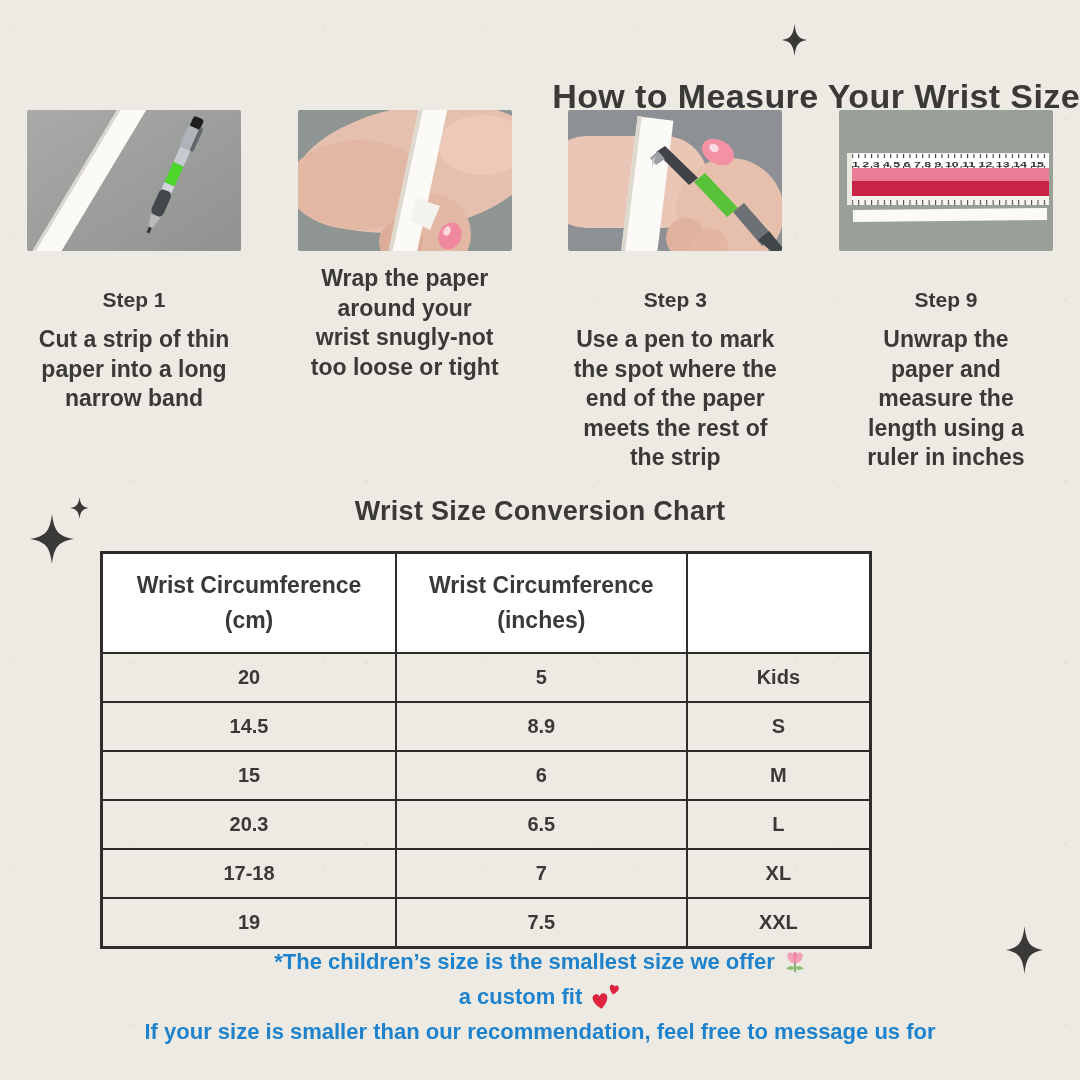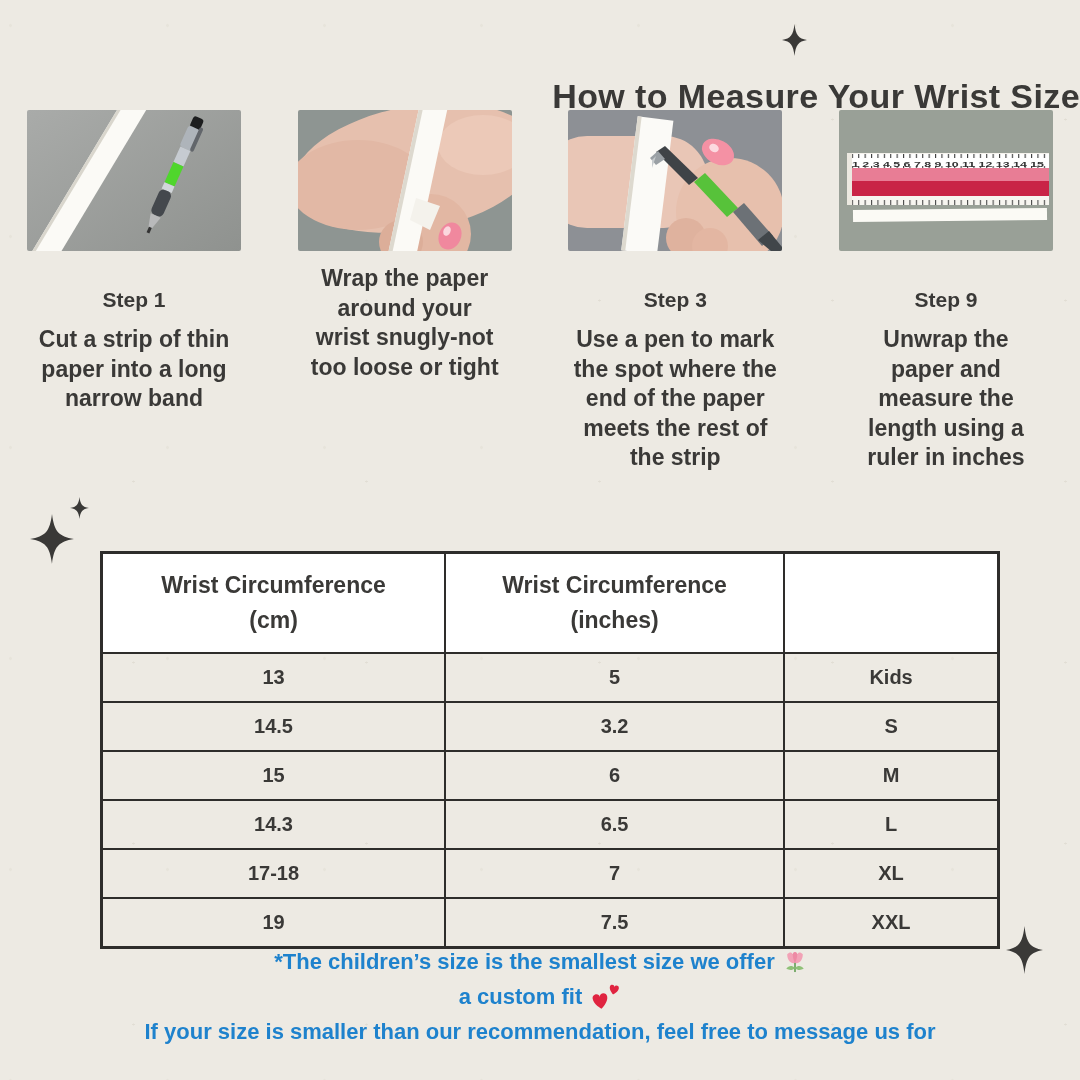--- a/index.html
+++ b/index.html
@@ -44,21 +44,21 @@
   .w1{max-width:198px;}
   .w2{max-width:188px;}
   .w3{max-width:210px;}
   .w4{max-width:190px;}
 
   .chart-title{
     position:absolute;top:496px;left:0;right:0;
     text-align:center;font-size:27px;font-weight:800;letter-spacing:.3px;
   }
   .conv-table{
-    position:absolute;top:551px;left:100px;width:900px;
+    position:absolute;top:551px;left:100px;width:772px;
     border-collapse:collapse;
     border:3px solid #2e2d2b;
     table-layout:fixed;
   }
   .conv-table th,.conv-table td{
     border:2px solid #2e2d2b;text-align:center;vertical-align:middle;
   }
   .conv-table th{
     background:#ffffff;height:96px;font-size:23px;font-weight:800;line-height:35px;
   }
@@ -209,20 +209,21 @@
           <rect x="10" y="86" width="198" height="9" fill="url(#ticksBottom)"></rect>
           <rect x="8" y="43" width="5" height="52" fill="#ece9e1"></rect>
         </svg>
       </div>
       <div class="step-label">Step 9</div>
       <div class="step-desc w4">Unwrap the paper and measure the length using a ruler in inches</div>
     </div>
 
   </div>
 
+  <div class="chart-title">Wrist Size Conversion Chart</div>
 
   <table class="conv-table">
     <colgroup>
         <col class="col-cm">
         <col class="col-in">
         <col class="col-size">
       </colgroup>
     <thead>
       <tr>
         <th>
@@ -233,36 +234,36 @@
           <span style="display:block">Wrist Circumference</span>
           <span style="display:block">(inches)</span>
         </th>
         <th>
           <span style="display:block"></span>
         </th>
       </tr>
     </thead>
     <tbody>
       <tr>
-        <td>13</td>
+        <td>20</td>
         <td>5</td>
         <td>Kids</td>
       </tr>
       <tr>
         <td>14.5</td>
-        <td>3.2</td>
+        <td>8.9</td>
         <td>S</td>
       </tr>
       <tr>
         <td>15</td>
         <td>6</td>
         <td>M</td>
       </tr>
       <tr>
-        <td>14.3</td>
+        <td>20.3</td>
         <td>6.5</td>
         <td>L</td>
       </tr>
       <tr>
         <td>17-18</td>
         <td>7</td>
         <td>XL</td>
       </tr>
       <tr>
         <td>19</td>

